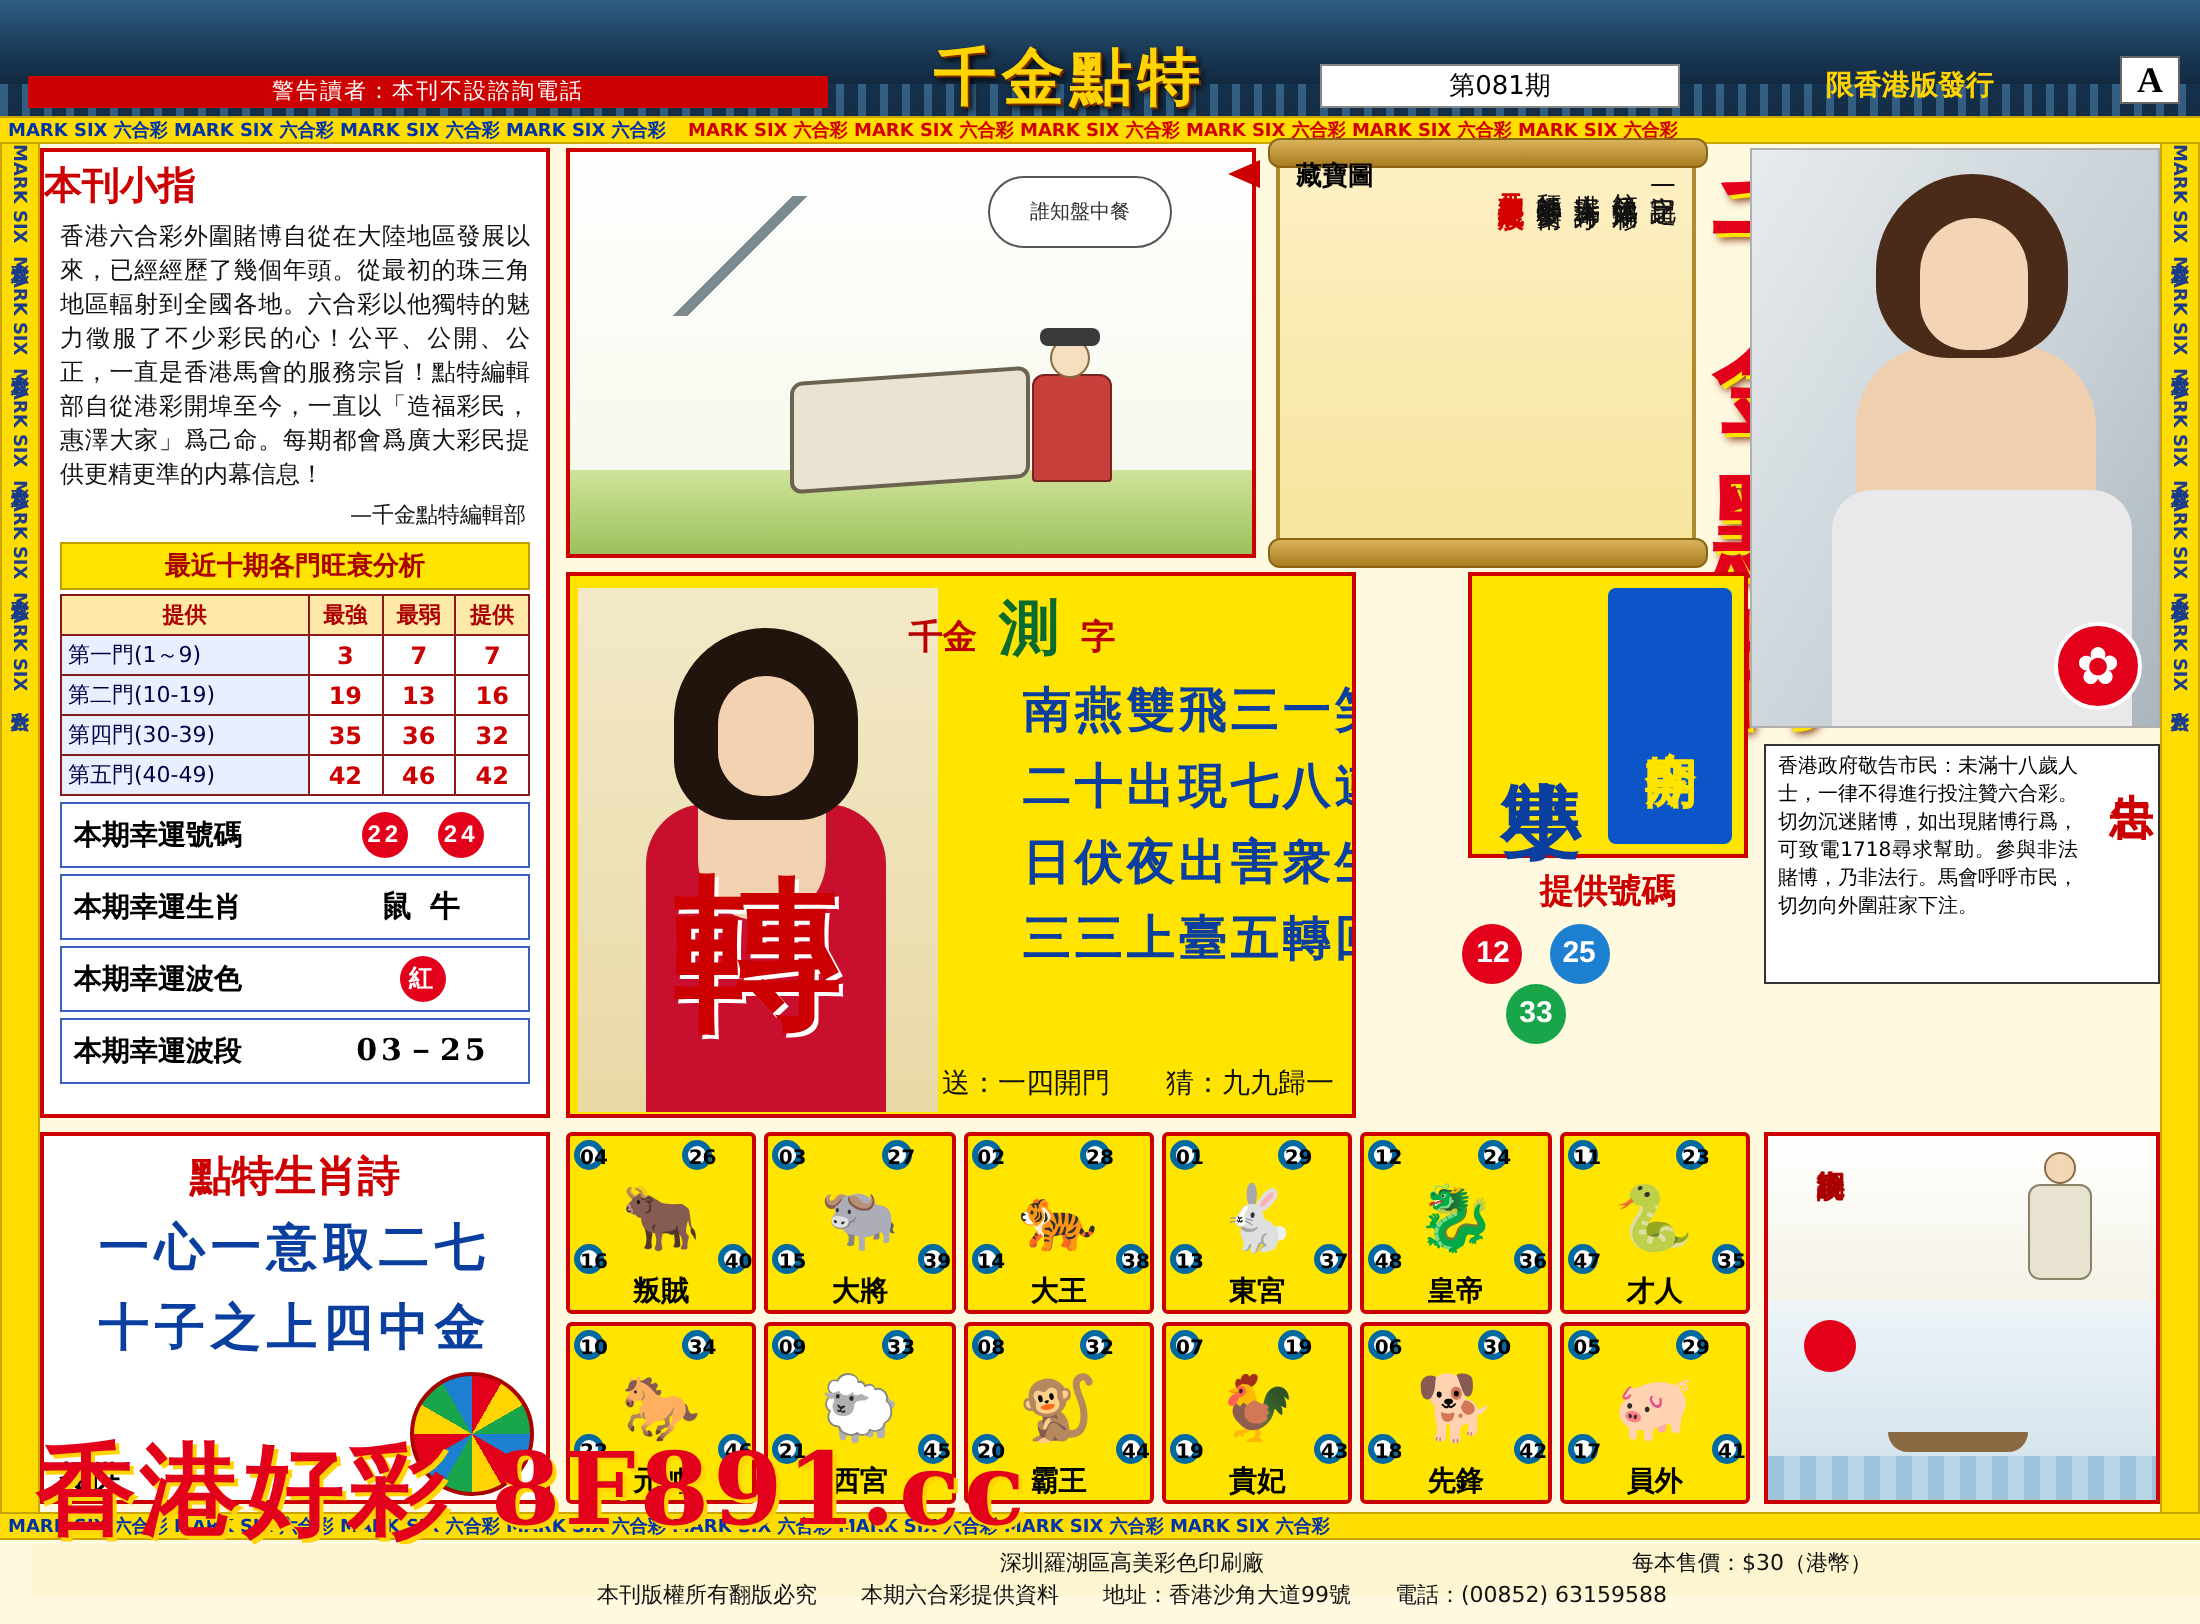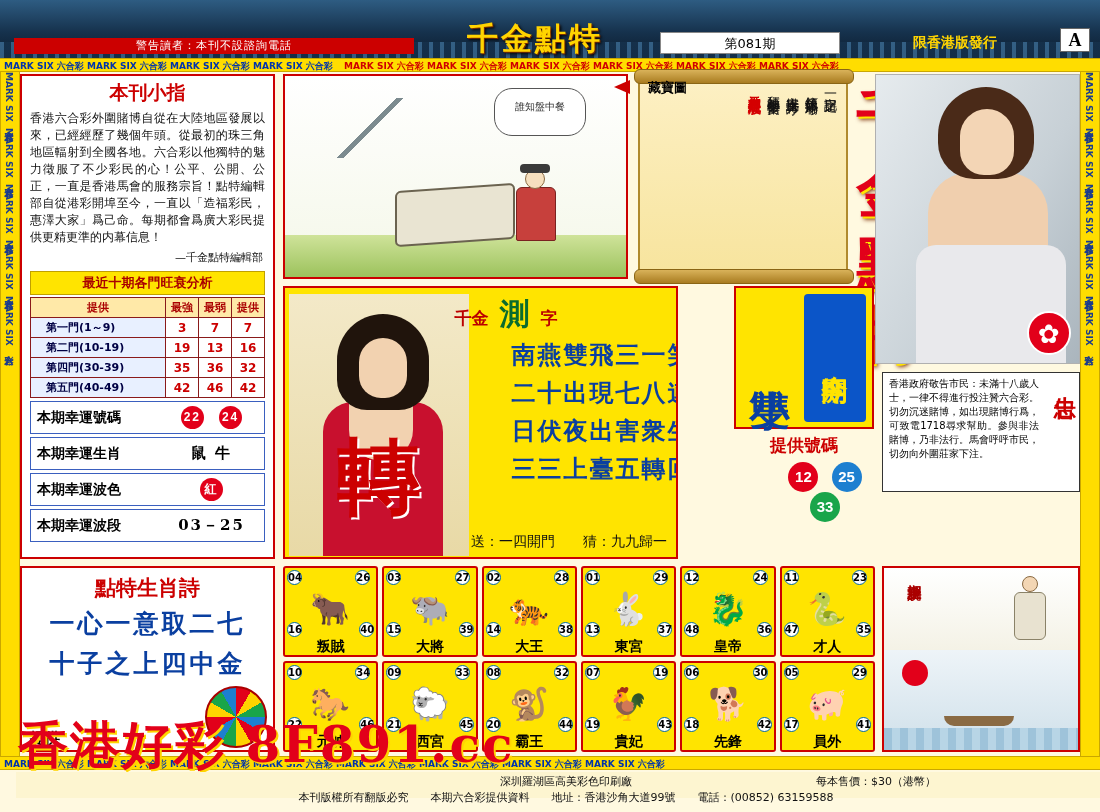--- a/index.html
+++ b/index.html
@@ -81,21 +81,21 @@
 
   
   .content { position:absolute; left:20px; top:74px; width:1060px; height:678px; }
 
   
   .editorial {
     position:absolute; left:0; top:0; width:255px; height:485px;
     background:#fff; border:2px solid #c00;
   }
   .ed-title {
-    text-align:center; color:#c00; font-size:19px; font-weight:bold;
+    text-align:left; color:#c00; font-size:19px; font-weight:bold;
     font-family:"DejaVu Serif","Liberation Serif",serif;
     padding:4px 0 2px;
   }
   .ed-body {
     font-size:12px; line-height:17px; color:#111; padding:2px 8px;
     text-align:justify;
   }
   .ed-sign { font-size:11px; text-align:right; padding:2px 10px 4px; color:#111; }
 
   
@@ -105,21 +105,21 @@
     padding:2px 0;
   }
   table.analysis {
     width:235px; margin:2px auto 0; border-collapse:collapse;
     font-size:12px; color:#000;
   }
   table.analysis th, table.analysis td {
     border:1px solid #8a1a1a; text-align:center; padding:2px 0; height:19px;
   }
   table.analysis th { background:#ffe9a8; color:#a00; font-weight:bold; font-size:11px; }
-  table.analysis td.rowlab { background:#e8f0ff; color:#004; font-weight:bold; font-size:11px; text-align:left; padding-left:15px; }
+  table.analysis td.rowlab { background:#e8f0ff; color:#004; font-weight:normal; font-size:11px; text-align:left; padding-left:3px; }
   table.analysis td.num { color:#c00; font-weight:bold; }
 
   .lucky-row {
     display:flex; align-items:center; height:33px;
     border:1px solid #3a5fbf; margin:3px 8px 0; background:#fff;
   }
   .lucky-lab {
     width:128px; font-size:14px; font-weight:bold; color:#000;
     padding-left:6px; font-family:"DejaVu Serif","Liberation Serif",serif;
   }
@@ -155,21 +155,21 @@
   }
   .c-person {
     position:absolute; right:70px; bottom:36px; width:44px; height:78px;
   }
   .c-robe { position:absolute; left:4px; bottom:0; width:40px; height:54px;
     background:#c7403c; border:1.5px solid #7a2220; border-radius:6px 6px 2px 2px; }
   .c-head { position:absolute; left:13px; bottom:52px; width:20px; height:20px;
     background:#f6dfbe; border:1.5px solid #8a6a43; border-radius:50%; }
   .c-hat { position:absolute; left:8px; bottom:68px; width:30px; height:9px;
     background:#3a3a3a; border-radius:4px; }
-  .c-cloud { position:absolute; right:40px; top:12px; width:92px; height:48px;
+  .c-cloud { position:absolute; right:40px; top:12px; width:92px; height:36px;
     border:1.5px solid #555; border-radius:18px; background:#fff;
     font-size:10px; color:#333; text-align:center; line-height:36px; }
 
   
   .scrollpanel {
     position:absolute; left:618px; top:0; width:210px; height:205px;
   }
   .scroll-bg {
     position:absolute; inset:0;
     background:linear-gradient(#fdf0c4,#f7e49d);
@@ -289,21 +289,21 @@
     writing-mode:vertical-rl; text-orientation:upright;
     font-family:"DejaVu Serif",serif; font-size:26px; font-weight:bold;
     text-align:center; line-height:62px; letter-spacing:2px;
   }
   .provide {
     position:absolute; left:714px; top:360px; width:140px; text-align:center;
     font-size:17px; font-weight:bold; color:#c00;
     font-family:"DejaVu Serif",serif;
   }
   .provide-balls {
-    position:absolute; left:725px; top:388px; width:160px; text-align:center;
+    position:absolute; left:668px; top:388px; width:160px; text-align:center;
   }
   .provide-balls .ball { width:30px; height:30px; line-height:30px; font-size:15px; }
 
   
   .notice {
     position:absolute; left:862px; top:298px; width:198px; height:120px;
     background:#fff; border:1px solid #333; font-size:10px; color:#000;
     padding:4px 6px; line-height:14px;
   }
   .notice-title {
@@ -346,25 +346,25 @@
     position:absolute; left:263px; top:492px; width:592px; height:186px;
     display:grid; grid-template-columns:repeat(6,1fr); grid-template-rows:repeat(2,1fr);
     gap:4px;
   }
   .card {
     position:relative; background:#ffe400; border:2px solid #c00; border-radius:3px;
     overflow:hidden;
   }
   .card .cnum {
     position:absolute; font-size:10px; font-weight:bold; color:#000;
-    background:#fff; border:1px solid #0369a1; border-radius:50%;
+    background:#fff; border:3px solid #0369a1; border-radius:50%;
     width:15px; height:15px; line-height:14px; text-align:center;
   }
   .card .cnum.tl { left:2px; top:2px; }
-  .card .cnum.tr { right:6px; top:2px; }
+  .card .cnum.tr { right:20px; top:2px; }
   .card .cnum.bl { left:2px; bottom:18px; }
   .card .cnum.br { right:2px; bottom:18px; }
   .card .animal {
     position:absolute; left:0; right:0; top:16px; height:50px;
     text-align:center; font-size:32px; line-height:50px;
   }
   .card .clabel {
     position:absolute; left:0; right:0; bottom:0; height:18px;
     background:#ffe400; text-align:center; font-size:14px; font-weight:bold;
     color:#000; font-family:"DejaVu Serif",serif; line-height:18px;

